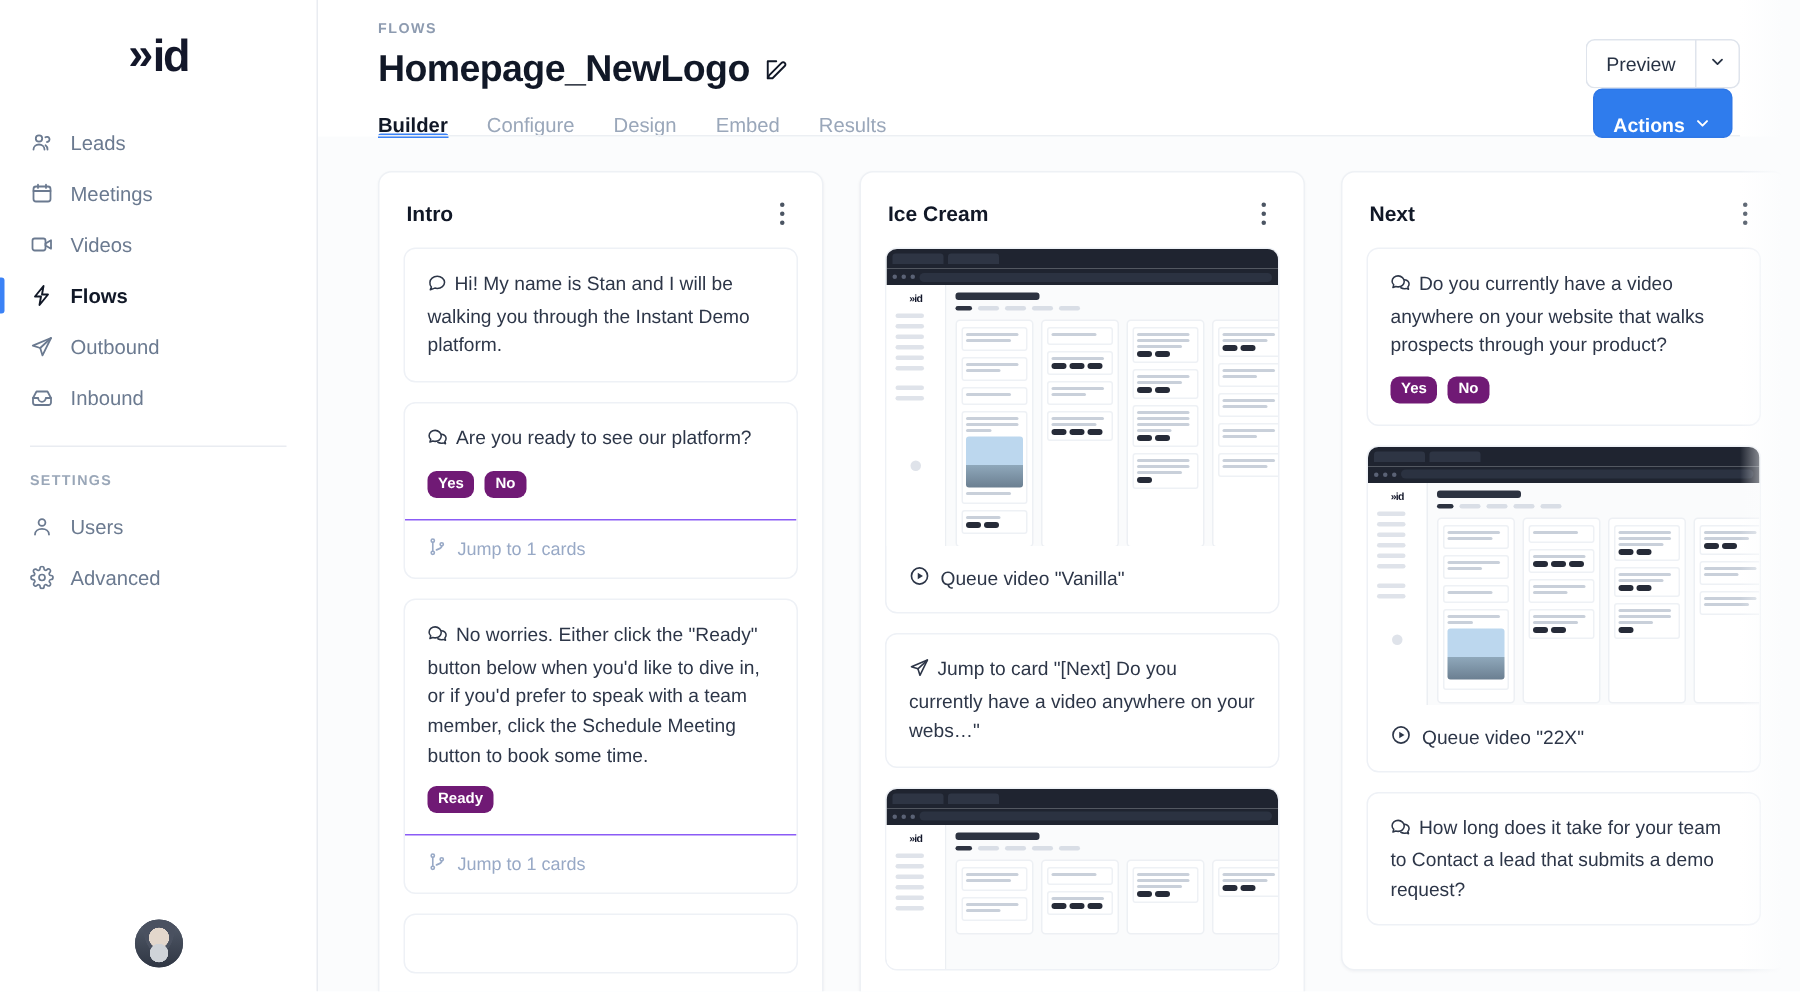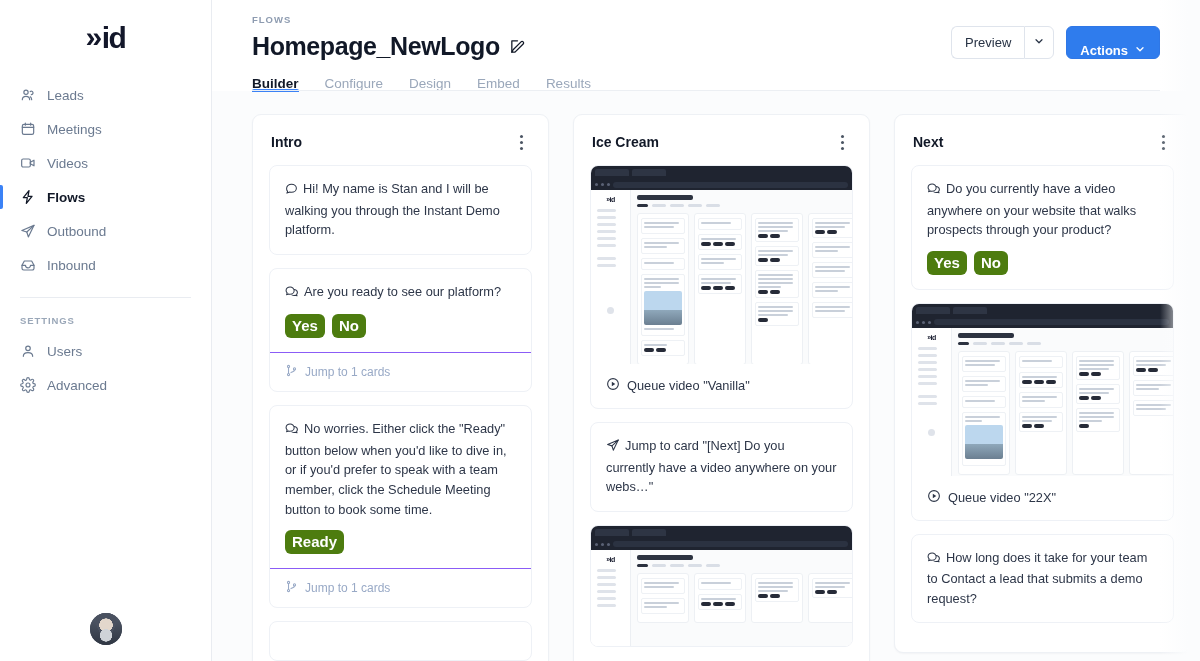--- a/index.html
+++ b/index.html
@@ -114,21 +114,21 @@
   .tab.active { color:#111827; font-weight:700; }
   .tab.active::after {
     content:""; position:absolute; left:0; right:0; bottom:-1px; height:3px;
     background:#3b82f6; border-radius:2px 2px 0 0;
   }
   .tabs-rule {
     position:absolute; left:40px; right:40px; bottom:0; height:1px; background:#eceff3;
   }
   .actions {
     position:absolute; right: 40px; top: 26px;
-    display:flex; align-items:center; gap: 12px;
+    display:flex; align-items:center; gap: 0; flex-direction: column;
   }
   .btn-group { display:flex; }
   .btn {
     height: 33px;
     border: 1px solid #dfe4ec;
     background:#fff; color:#273244;
     font-size: 13px;
     display:flex; align-items:center; justify-content:center;
     cursor:pointer;
     font-family: inherit;
@@ -181,22 +181,22 @@
     overflow:hidden;
   }
   .card-body { padding: 13px 15px 14px 15px; }
   .card-text {
     font-size: 12.8px; line-height: 1.53; color:#2d3648;
     display: block;
   }
   .card-text .bub { display:inline-block; vertical-align:-2px; margin-right:5px; }
   .chips { margin-top: 11px; display:flex; gap:7px; flex-wrap:wrap; }
   .chip {
-    background:#4d7c0f; color:#fff; border-radius: 6px;
-    font-size: 15px; font-weight: 700;
+    background:#701a75; color:#fff; border-radius: 6px;
+    font-size: 10px; font-weight: 700;
     padding: 3px 7px; line-height: 1.2;
     cursor:pointer;
   }
   .card-foot {
     border-top: 1px solid #8b5cf6;
     padding: 11px 15px;
     display:flex; align-items:center; gap:7px;
     font-size: 12px; color:#98a9c6;
     cursor:pointer;
   }

